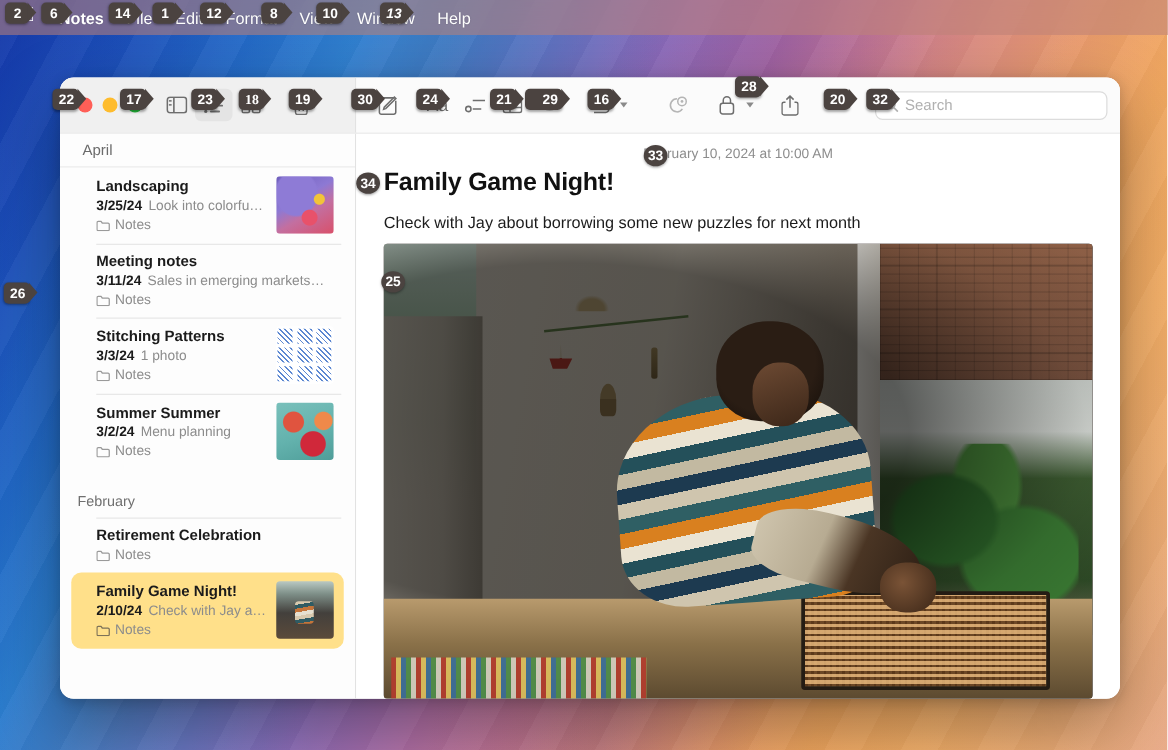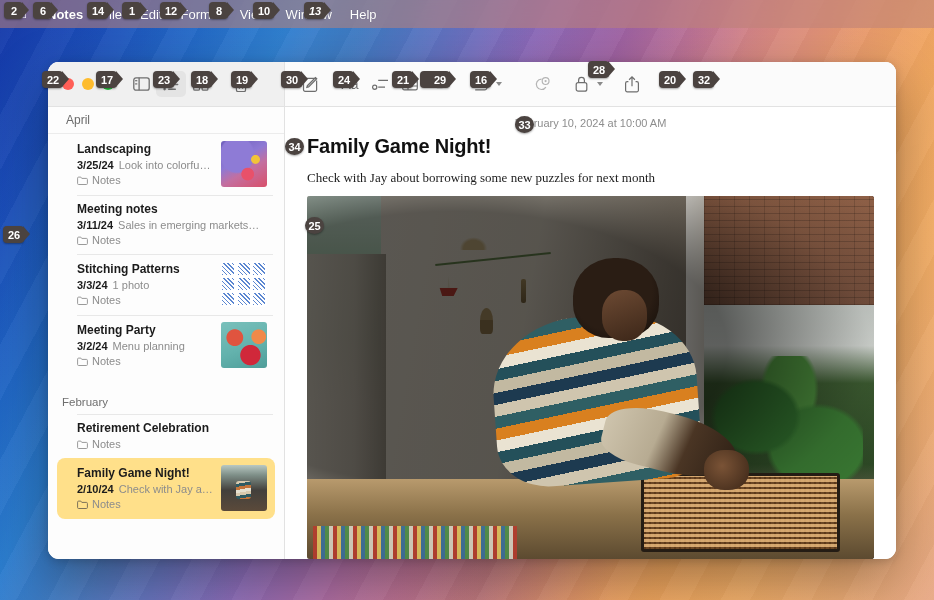--- a/index.html
+++ b/index.html
@@ -285,21 +285,20 @@
     font-size: 20px;
     font-weight: bold;
     color: #111;
     padding: 2px 22px 0 22px;
     letter-spacing: -0.2px;
   }
   .note-body {
     font-size: 13px;
     color: #1c1c1c;
     padding: 12px 22px 10px 22px;
-    font-family: Liberation Serif, serif;
   }
   .note-photo {
     margin: 0 22px 0 22px;
     height: 100%;
     border-radius: 3px;
     overflow: hidden;
     position: relative;
     background: #2a2320;
   }
 
@@ -536,20 +535,27 @@
         <div class="chev"></div>
 
         <div class="tb-sep"></div>
         <div class="tbtn">
           <svg width="14" height="17" viewBox="0 0 14 17" fill="none" stroke="#6e6e6e" stroke-width="1.2">
             <path d="M3.4 5.7H2.2a1.6 1.6 0 0 0-1.6 1.6v7a1.6 1.6 0 0 0 1.6 1.6h9.6a1.6 1.6 0 0 0 1.6-1.6v-7a1.6 1.6 0 0 0-1.6-1.6h-1.2"></path>
             <path d="M7 0.9v9.3M4.1 3.7L7 0.9l2.9 2.8"></path>
           </svg>
         </div>
 
+        <div class="searchbox">
+          <svg width="11" height="11" viewBox="0 0 11 11" fill="none" stroke="#b0b0b0" stroke-width="1.3">
+            <circle cx="4.4" cy="4.4" r="3.6"></circle>
+              <line x1="7.1" y1="7.1" x2="10.3" y2="10.3"></line>
+          </svg>
+          <span>Search</span>
+        </div>
       </div>
     </div>
 
     <div class="wbody">
 
       <div class="noteslist">
 
         <div class="pinned-row">
           <span>April</span>
         </div>
@@ -607,21 +613,21 @@
               <div class="cell" style="left:17px;top:17px"></div>
               <div class="cell" style="left:32px;top:17px"></div>
             <div class="cell" style="left:1px;top:32px"></div>
               <div class="cell" style="left:17px;top:32px"></div>
               <div class="cell" style="left:32px;top:32px"></div>
           </div>
         </div>
 
         <div class="note-item">
           <div class="note-text">
-            <div class="note-title">Meeting Party</div>
+            <div class="note-title">Summer Summer</div>
             <div class="note-line2">
               <span class="dt">3/2/24</span><span>Menu planning</span>
             </div>
             <div class="note-folder">
               <svg width="11" height="9" viewBox="0 0 11 9" fill="none" stroke="#9a9a9a" stroke-width="1">
                 <path d="M0.6 2.1a1 1 0 0 1 1-1h2.2l1 1.3h4.6a1 1 0 0 1 1 1v4.1a1 1 0 0 1-1 1H1.6a1 1 0 0 1-1-1z"></path>
               </svg>
               <span>Notes</span>
             </div>
           </div>
@@ -699,21 +705,21 @@
   <div class="badge" style="left:87px; top:2px;">14</div>
   <div class="badge" style="left:122px;top:2px;">1</div>
   <div class="badge" style="left:160px;top:2px;">12</div>
   <div class="badge" style="left:209px;top:2px;">8</div>
   <div class="badge" style="left:253px;top:2px;">10</div>
   <div class="badge" style="left:304px;top:2px;font-style:italic;">13</div>
 
   <div class="badge" style="left:42px; top:71px;">22</div>
   <div class="badge" style="left:96px; top:71px;">17</div>
   <div class="badge" style="left:153px;top:71px;">23</div>
-  <div class="badge" style="left:191px;top:71px;">18</div>
+  <div class="badge" style="left:191px;top:71px;font-family:Liberation Serif, serif;">18</div>
   <div class="badge" style="left:231px;top:71px;">19</div>
   <div class="badge" style="left:281px;top:71px;">30</div>
   <div class="badge" style="left:333px;top:71px;">24</div>
   <div class="badge" style="left:392px;top:71px;">21</div>
   <div class="badge" style="left:420px;top:71px;padding-left:14px;">29</div>
   <div class="badge" style="left:470px;top:71px;">16</div>
   <div class="badge" style="left:588px;top:61px;">28</div>
   <div class="badge" style="left:659px;top:71px;">20</div>
   <div class="badge" style="left:693px;top:71px;">32</div>
 

